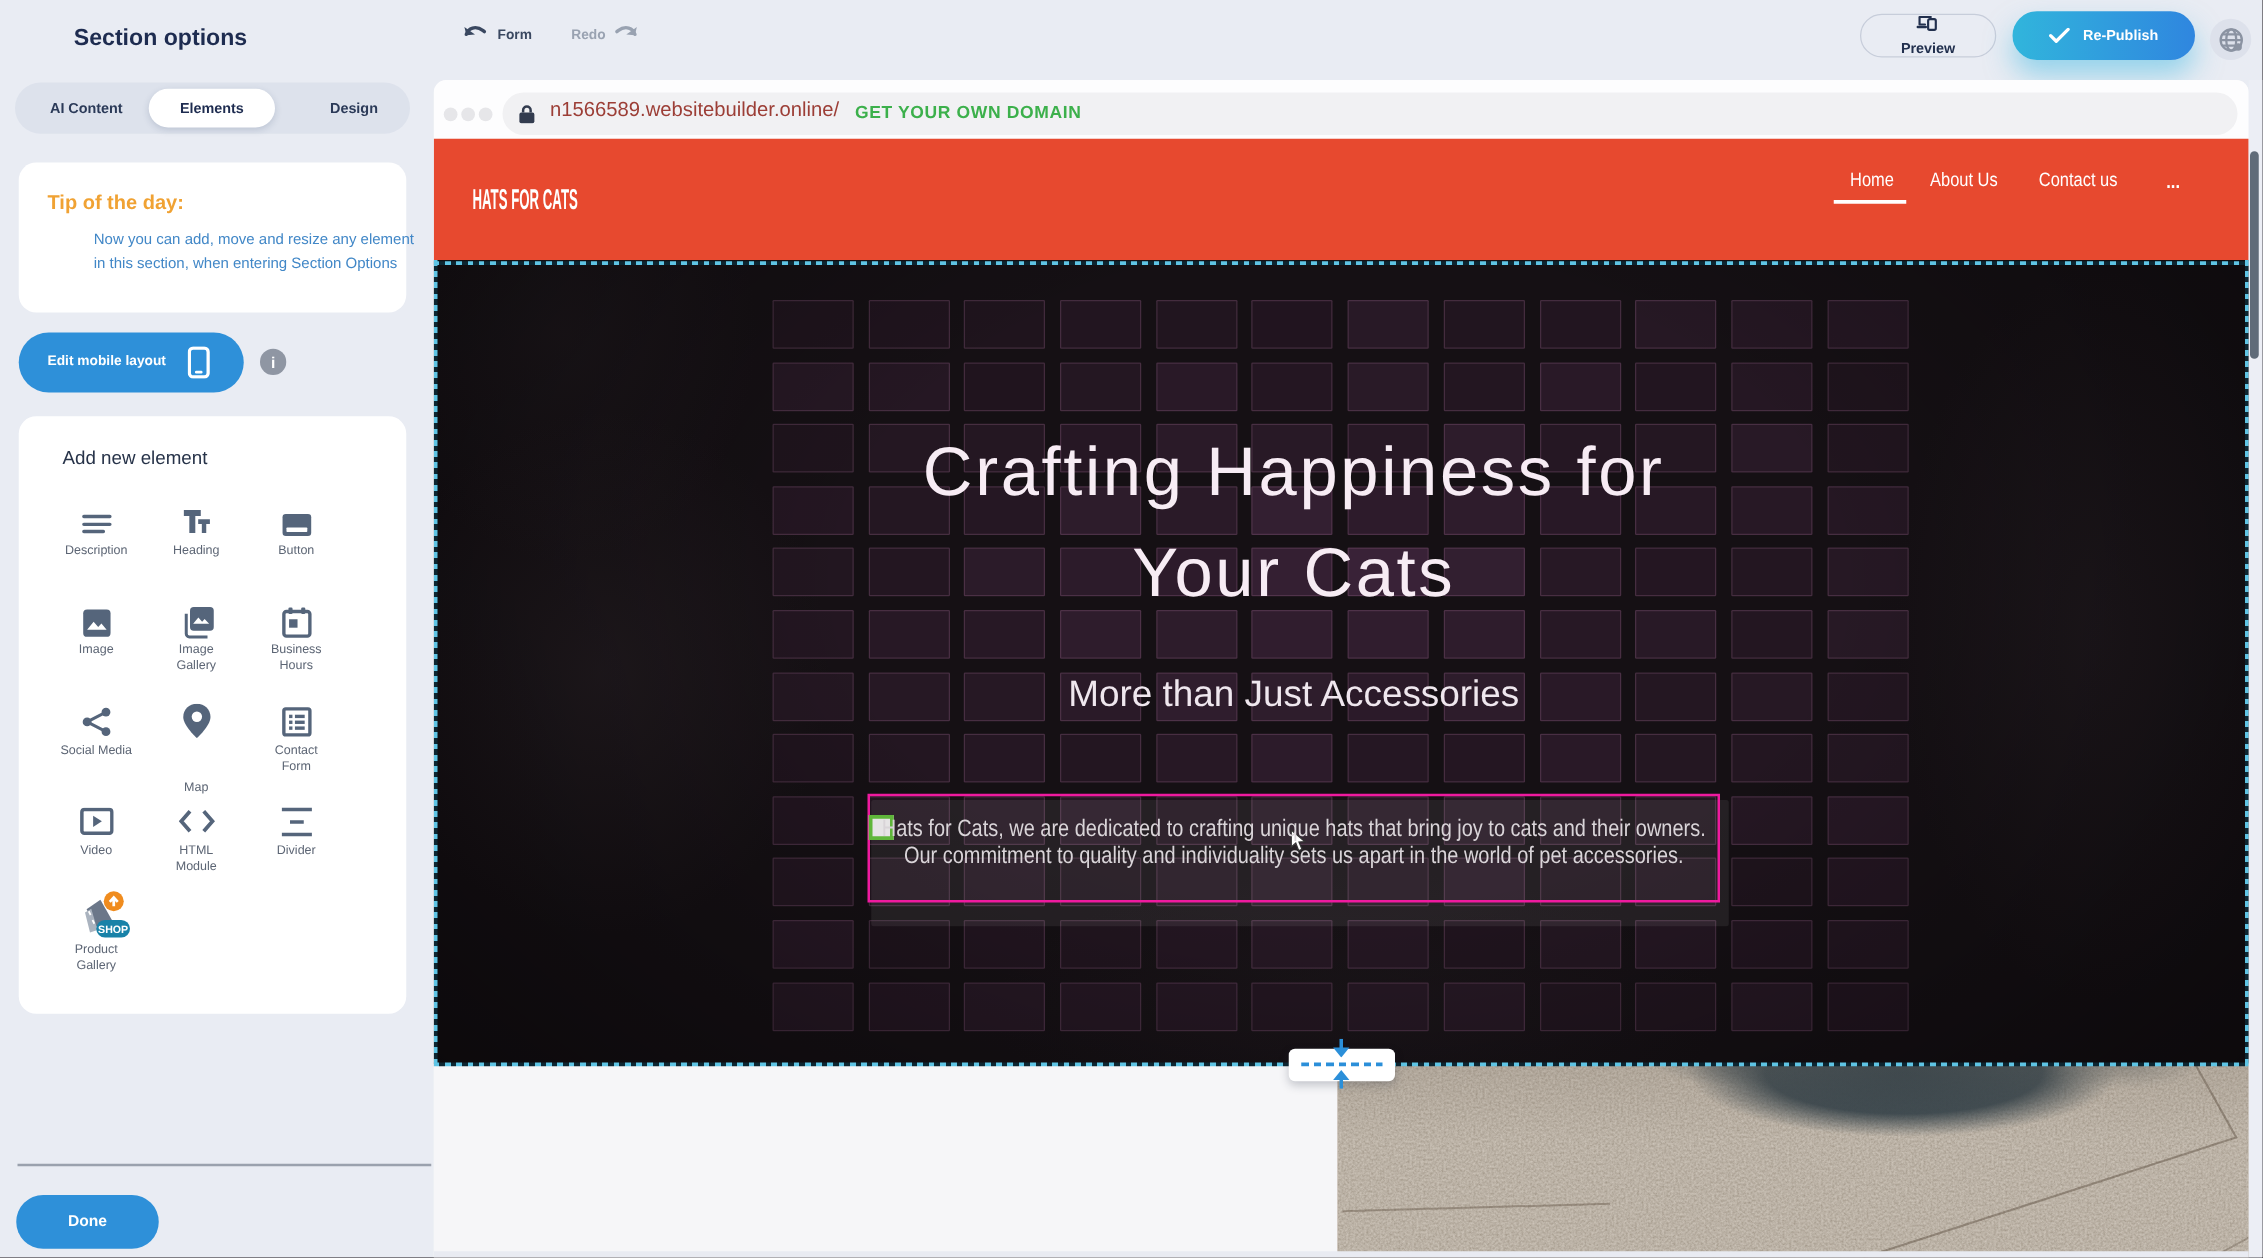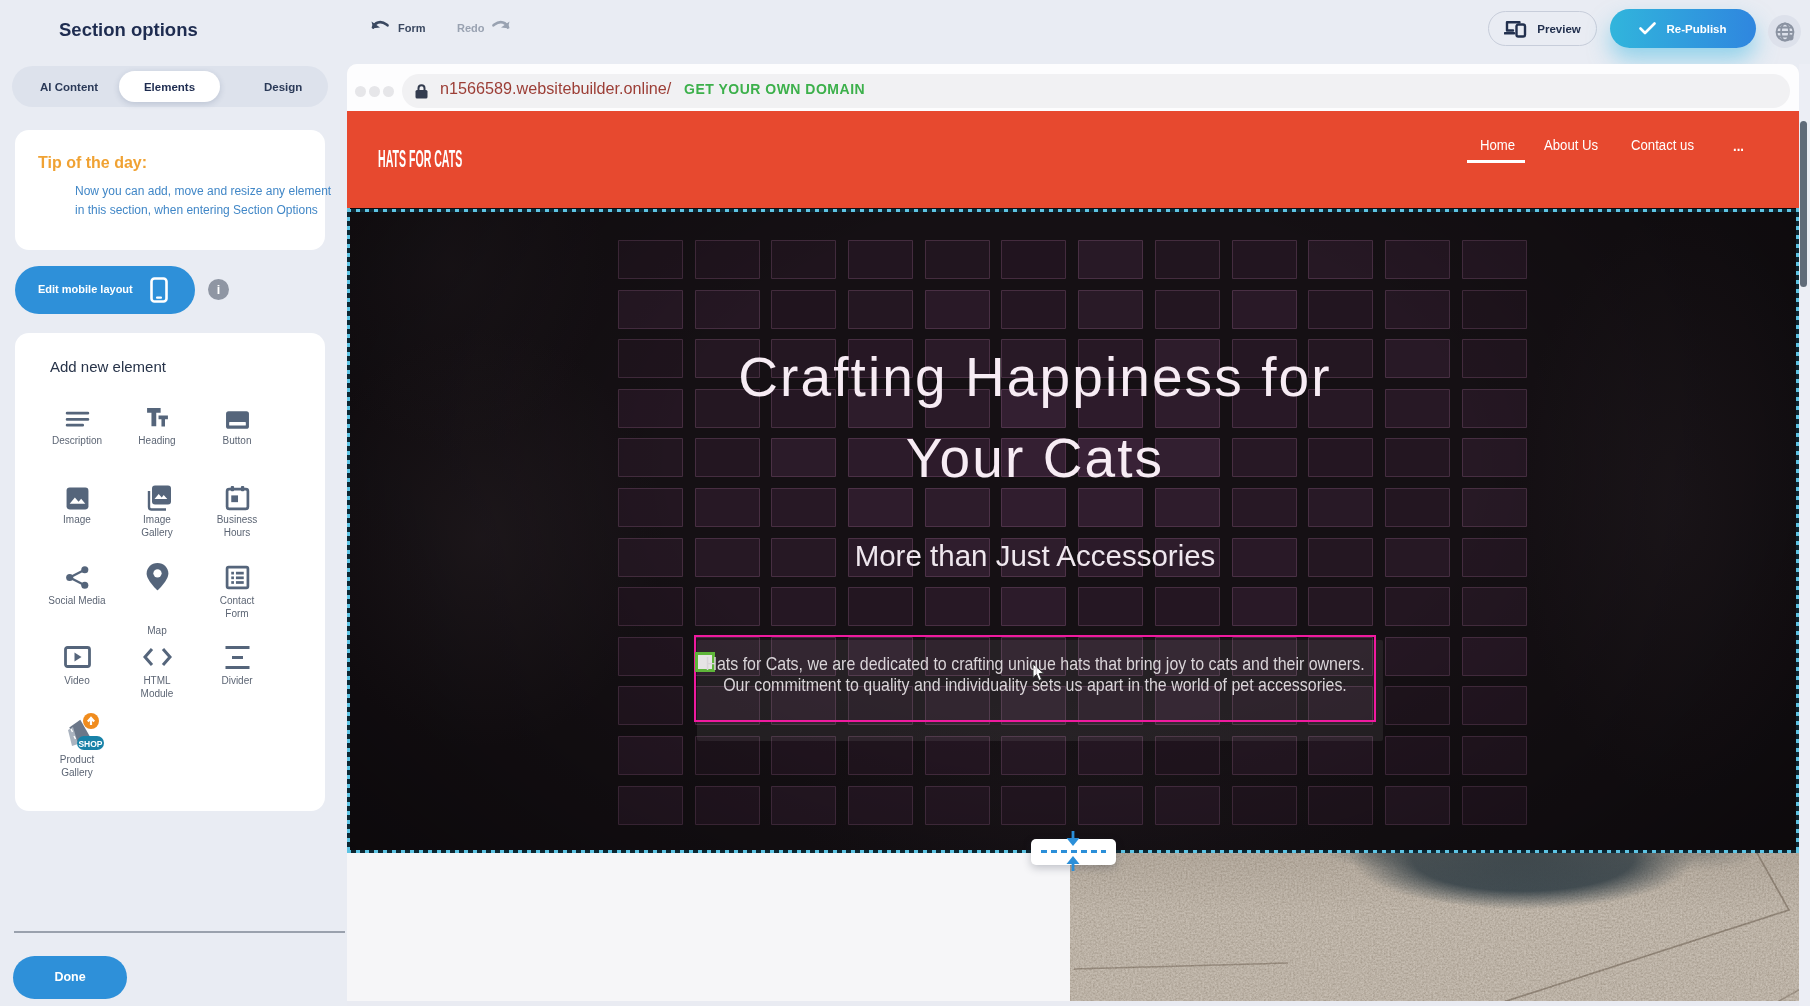--- a/index.html
+++ b/index.html
@@ -4,21 +4,21 @@
 <style>
   * { margin:0; padding:0; box-sizing:border-box; }
   html,body { width:1810px; height:1006px; overflow:hidden; }
   body { background:#e9ecf3; font-family:"Liberation Sans", sans-serif; position:relative; }
   .abs { position:absolute; }
 
   
   .app-title { left:19px; top:19px; font-size:18.5px; font-weight:bold; color:#1e2c50;margin-left:40px; }
   .undo-txt { left:398px; top:22px; font-size:11px; font-weight:bold; color:#3a4860; }
   .redo-txt { left:457px; top:22px; font-size:11px; font-weight:bold; color:#99a2b1; }
-  .btn-preview { left:1488px; top:11px; width:109px; height:35px; border:1.5px solid #c7cdda; border-radius:18px; display:flex; align-items:center; justify-content:center; gap:8px; color:#22304e; font-size:11.5px; font-weight:bold; }
+  .btn-preview { left:1488px; top:11px; width:109px; height:35px; border:1.5px solid #c7cdda; border-radius:18px; display:flex; align-items:center; justify-content:center; gap:8px; color:#22304e; font-size:11.5px; font-weight:bold;flex-direction:column; }
   .btn-republish { left:1610px; top:9px; width:146px; height:39px; border-radius:20px; background:linear-gradient(90deg,#31b5dc,#2f86df); box-shadow:0 12px 22px rgba(62,186,228,.5); display:flex; align-items:center; justify-content:center; gap:10px; color:#fff; font-size:11.5px; font-weight:bold; }
   .globe { left:1768px; top:15px; width:33px; height:33px; border-radius:50%; background:#dde1eb; display:flex; align-items:center; justify-content:center; }
 
   
   .tabs { left:12px; top:66px; width:316px; height:41px; border-radius:21px; background:#dde2ec; }
   .tab-active { left:119px; top:71px; width:101px; height:31px; border-radius:16px; background:#fff; box-shadow:0 2px 6px rgba(40,60,100,.18); display:flex; align-items:center; justify-content:center; font-size:11.5px; font-weight:bold; color:#1e2c50; }
   .tab-lbl { font-size:11.5px; font-weight:bold; color:#2b3a58; top:81px; }
   .tip-card { left:15px; top:130px; width:310px; height:120px; border-radius:14px; background:#fff; }
   .tip-title { left:38px; top:154px; font-size:16px; font-weight:bold; color:#f0a233; }
   .tip-body { left:38px; top:182px; width:270px; font-size:12px; color:#4187c7; line-height:19px;margin-left:37px; }

